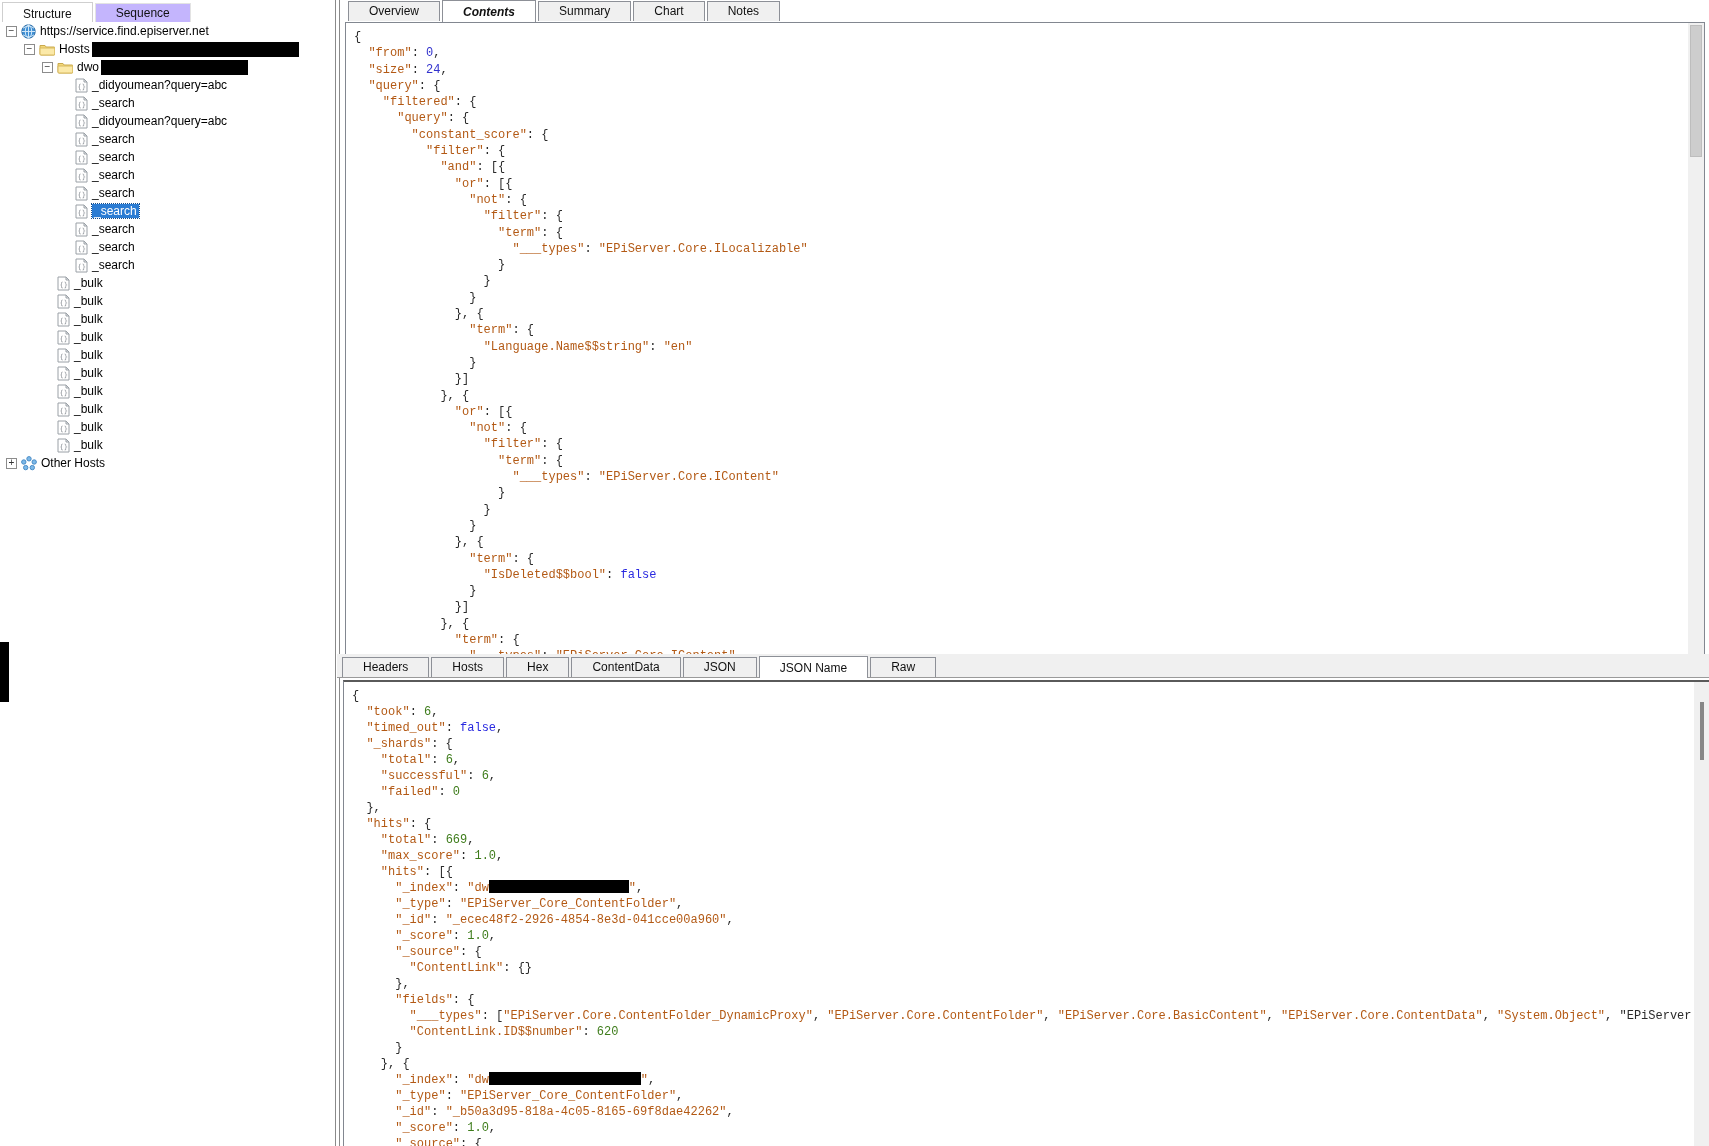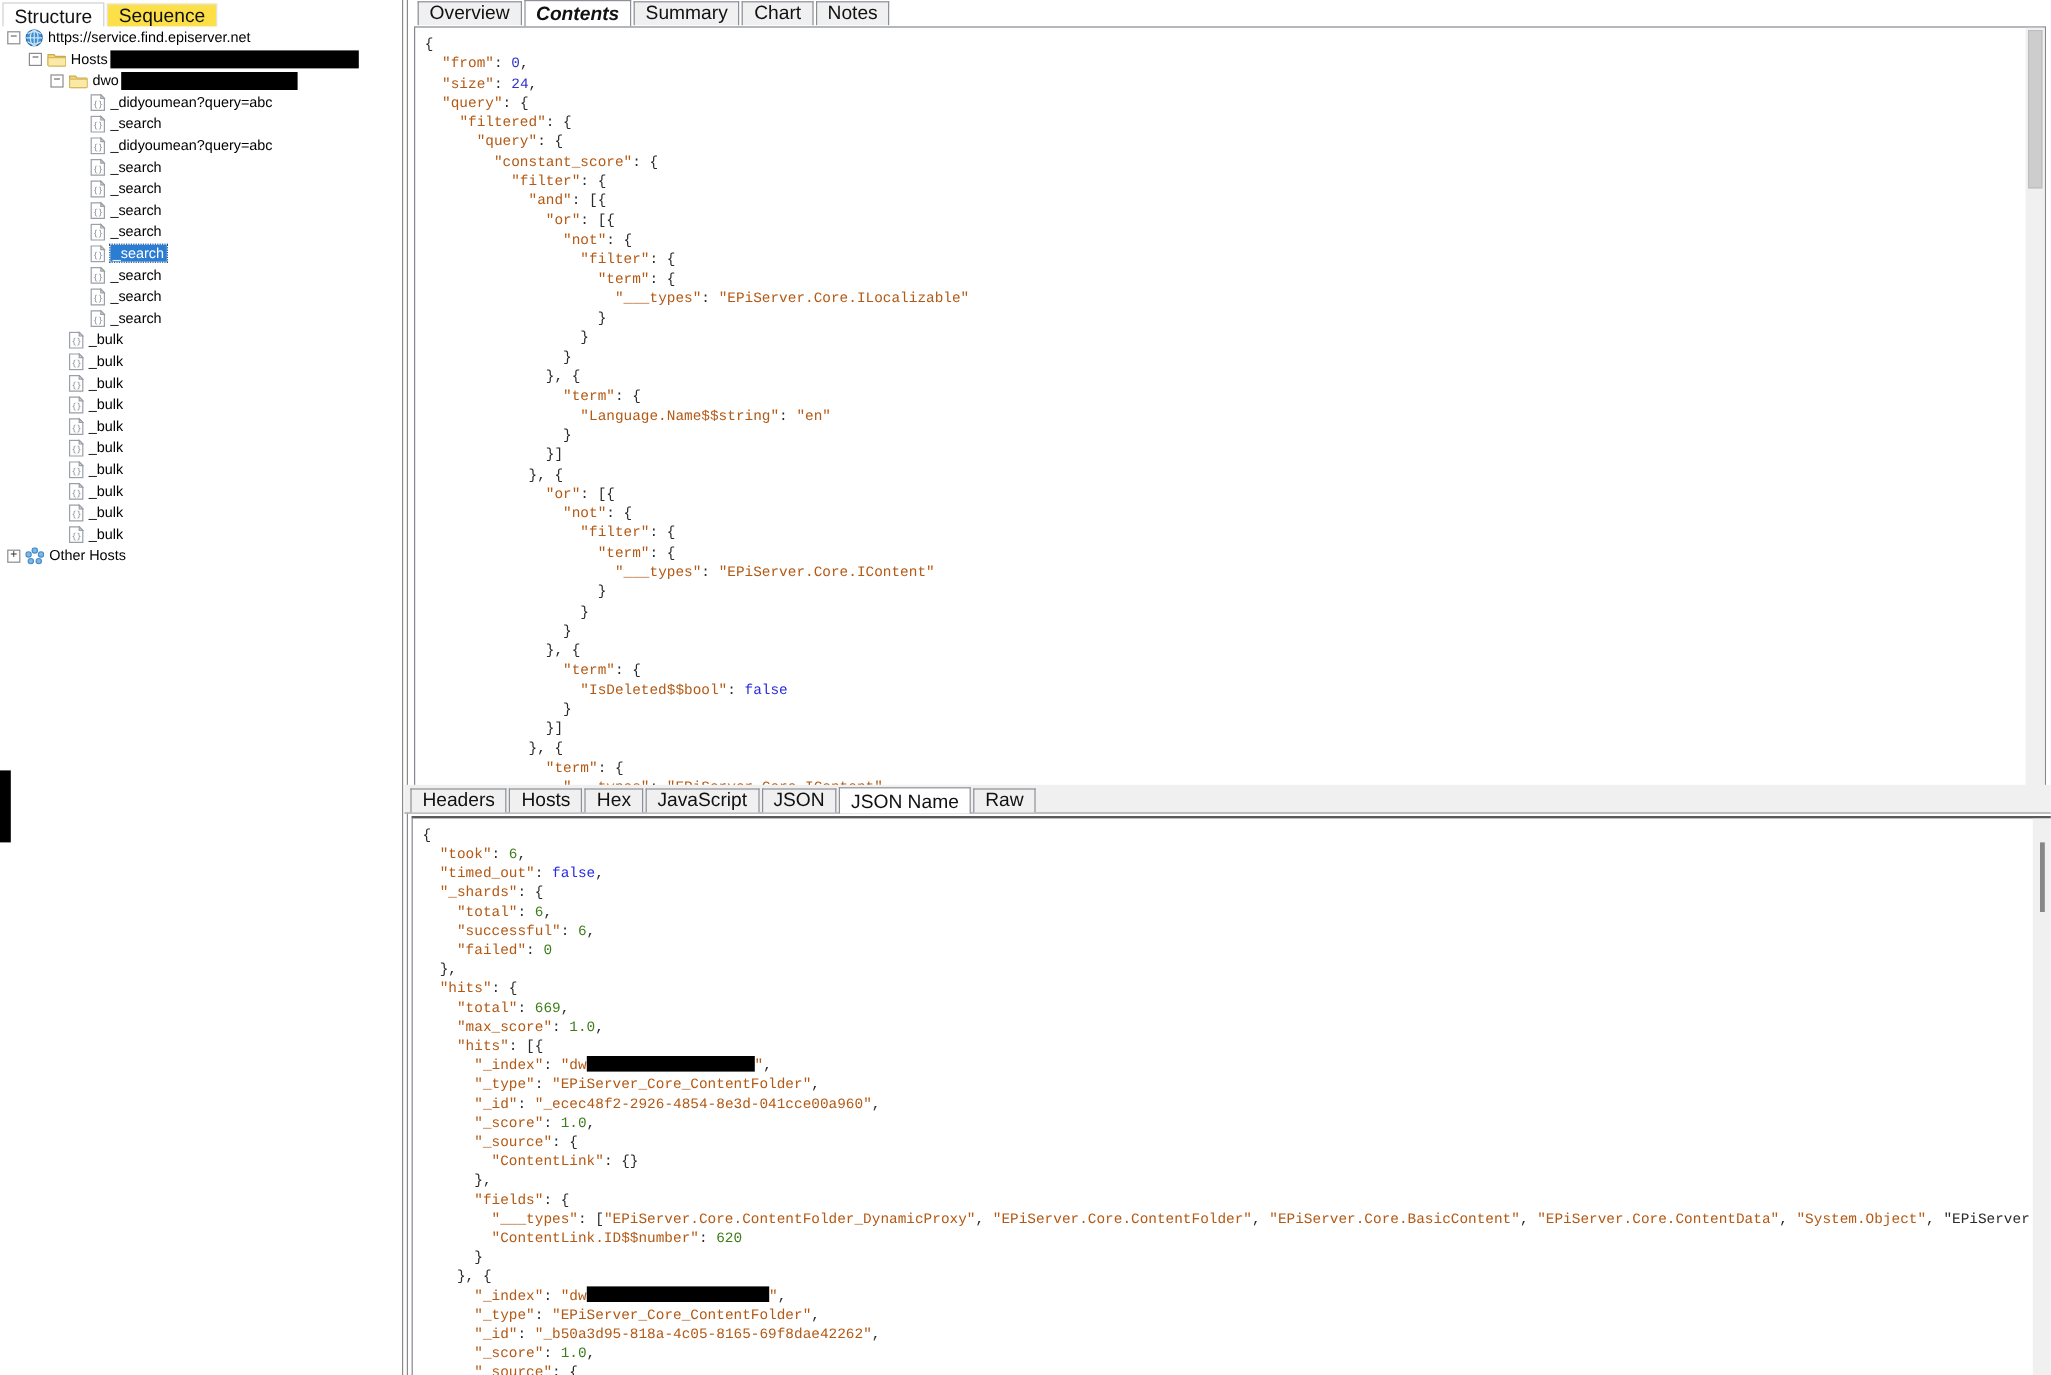--- a/index.html
+++ b/index.html
@@ -5,26 +5,26 @@
   html,body{margin:0;padding:0;}
   body{
     width:1709px;height:1146px;position:relative;overflow:hidden;
     background:#fff;font-family:"Liberation Sans",sans-serif;
     --sel-bg:#2b7cd3;
   }
   
   .tabstrip{position:absolute;display:flex;align-items:flex-end;}
   .tab{
     border:1px solid #8d9097;border-bottom:none;background:#f0f0f0;
-    padding:3px 9px;font-size:16px;color:#111;margin-right:2px;
+    padding:3px 20px;font-size:12px;color:#111;margin-right:2px;
     white-space:nowrap;line-height:13px;cursor:default;
   }
   .tab.sel{background:#fff;padding-top:5px;margin-bottom:-1px;}
   #top-tabs .tab.sel{font-weight:bold;font-style:italic;}
-  #left-tabs .tab{border:1px solid #e3e3e3;background:#fde047;}
+  #left-tabs .tab{border:1px solid #e3e3e3;background:#c4b5fd;}
   #left-tabs .tab.sel{background:#fff;border-color:#cfcfcf;}
   
   #tree{position:absolute;left:0;top:22px;width:334px;height:1124px;background:#fff;overflow:hidden;}
   #splitter{position:absolute;left:335px;top:0;width:3px;height:1146px;background:#fff;
     border-left:1px solid #8a8a8a;border-right:1px solid #8a8a8a;}
   .trow{display:flex;align-items:center;height:18px;font-size:12px;color:#000;}
   .tspace{flex:none;}
   .exp{flex:none;width:11px;height:11px;box-sizing:border-box;border:1px solid #8c8c8c;background:#fff;
     font-size:10px;line-height:8px;text-align:center;color:#333;margin-right:4px;}
   .exp.none{border:none;background:transparent;}
@@ -384,21 +384,21 @@
   <div class="json" id="req-json"><div><span class="j-punct">{</span></div><div><span class="j-punct">  </span><span class="j-str">"from"</span><span class="j-punct">: </span><span class="j-num">0</span><span class="j-punct">,</span></div><div><span class="j-punct">  </span><span class="j-str">"size"</span><span class="j-punct">: </span><span class="j-num">24</span><span class="j-punct">,</span></div><div><span class="j-punct">  </span><span class="j-str">"query"</span><span class="j-punct">: {</span></div><div><span class="j-punct">    </span><span class="j-str">"filtered"</span><span class="j-punct">: {</span></div><div><span class="j-punct">      </span><span class="j-str">"query"</span><span class="j-punct">: {</span></div><div><span class="j-punct">        </span><span class="j-str">"constant_score"</span><span class="j-punct">: {</span></div><div><span class="j-punct">          </span><span class="j-str">"filter"</span><span class="j-punct">: {</span></div><div><span class="j-punct">            </span><span class="j-str">"and"</span><span class="j-punct">: [{</span></div><div><span class="j-punct">              </span><span class="j-str">"or"</span><span class="j-punct">: [{</span></div><div><span class="j-punct">                </span><span class="j-str">"not"</span><span class="j-punct">: {</span></div><div><span class="j-punct">                  </span><span class="j-str">"filter"</span><span class="j-punct">: {</span></div><div><span class="j-punct">                    </span><span class="j-str">"term"</span><span class="j-punct">: {</span></div><div><span class="j-punct">                      </span><span class="j-str">"___types"</span><span class="j-punct">: </span><span class="j-str">"EPiServer.Core.ILocalizable"</span></div><div><span class="j-punct">                    }</span></div><div><span class="j-punct">                  }</span></div><div><span class="j-punct">                }</span></div><div><span class="j-punct">              }, {</span></div><div><span class="j-punct">                </span><span class="j-str">"term"</span><span class="j-punct">: {</span></div><div><span class="j-punct">                  </span><span class="j-str">"Language.Name$$string"</span><span class="j-punct">: </span><span class="j-str">"en"</span></div><div><span class="j-punct">                }</span></div><div><span class="j-punct">              }]</span></div><div><span class="j-punct">            }, {</span></div><div><span class="j-punct">              </span><span class="j-str">"or"</span><span class="j-punct">: [{</span></div><div><span class="j-punct">                </span><span class="j-str">"not"</span><span class="j-punct">: {</span></div><div><span class="j-punct">                  </span><span class="j-str">"filter"</span><span class="j-punct">: {</span></div><div><span class="j-punct">                    </span><span class="j-str">"term"</span><span class="j-punct">: {</span></div><div><span class="j-punct">                      </span><span class="j-str">"___types"</span><span class="j-punct">: </span><span class="j-str">"EPiServer.Core.IContent"</span></div><div><span class="j-punct">                    }</span></div><div><span class="j-punct">                  }</span></div><div><span class="j-punct">                }</span></div><div><span class="j-punct">              }, {</span></div><div><span class="j-punct">                </span><span class="j-str">"term"</span><span class="j-punct">: {</span></div><div><span class="j-punct">                  </span><span class="j-str">"IsDeleted$$bool"</span><span class="j-punct">: </span><span class="j-bool">false</span></div><div><span class="j-punct">                }</span></div><div><span class="j-punct">              }]</span></div><div><span class="j-punct">            }, {</span></div><div><span class="j-punct">              </span><span class="j-str">"term"</span><span class="j-punct">: {</span></div><div><span class="j-punct">                </span><span class="j-str">"___types"</span><span class="j-punct">: </span><span class="j-str">"EPiServer.Core.IContent"</span></div></div>
   <div class="vscroll">
     <div class="vthumb" id="req-thumb"></div>
   </div>
 </div>
 
 <div id="mid-strip">
     <div class="tab">Headers</div>
     <div class="tab">Hosts</div>
     <div class="tab">Hex</div>
-    <div class="tab">JavaScript</div>
+    <div class="tab">ContentData</div>
     <div class="tab">JSON</div>
     <div class="tab sel">JSON Name</div>
     <div class="tab">Raw</div>
   </div>
 
 <div id="res-panel" class="panel">
   <div class="json" id="res-json"><div><span class="j-punct">{</span></div><div><span class="j-punct">  </span><span class="j-str">"took"</span><span class="j-punct">: </span><span class="j-num">6</span><span class="j-punct">,</span></div><div><span class="j-punct">  </span><span class="j-str">"timed_out"</span><span class="j-punct">: </span><span class="j-bool">false</span><span class="j-punct">,</span></div><div><span class="j-punct">  </span><span class="j-str">"_shards"</span><span class="j-punct">: {</span></div><div><span class="j-punct">    </span><span class="j-str">"total"</span><span class="j-punct">: </span><span class="j-num">6</span><span class="j-punct">,</span></div><div><span class="j-punct">    </span><span class="j-str">"successful"</span><span class="j-punct">: </span><span class="j-num">6</span><span class="j-punct">,</span></div><div><span class="j-punct">    </span><span class="j-str">"failed"</span><span class="j-punct">: </span><span class="j-num">0</span></div><div><span class="j-punct">  },</span></div><div><span class="j-punct">  </span><span class="j-str">"hits"</span><span class="j-punct">: {</span></div><div><span class="j-punct">    </span><span class="j-str">"total"</span><span class="j-punct">: </span><span class="j-num">669</span><span class="j-punct">,</span></div><div><span class="j-punct">    </span><span class="j-str">"max_score"</span><span class="j-punct">: </span><span class="j-num">1.0</span><span class="j-punct">,</span></div><div><span class="j-punct">    </span><span class="j-str">"hits"</span><span class="j-punct">: [{</span></div><div><span class="j-punct">      </span><span class="j-str">"_index"</span><span class="j-punct">: </span><span class="j-str">"dw</span><span class="redact-inline" style="width: 140px;"></span><span class="j-str">"</span><span class="j-punct">,</span></div><div><span class="j-punct">      </span><span class="j-str">"_type"</span><span class="j-punct">: </span><span class="j-str">"EPiServer_Core_ContentFolder"</span><span class="j-punct">,</span></div><div><span class="j-punct">      </span><span class="j-str">"_id"</span><span class="j-punct">: </span><span class="j-str">"_ecec48f2-2926-4854-8e3d-041cce00a960"</span><span class="j-punct">,</span></div><div><span class="j-punct">      </span><span class="j-str">"_score"</span><span class="j-punct">: </span><span class="j-num">1.0</span><span class="j-punct">,</span></div><div><span class="j-punct">      </span><span class="j-str">"_source"</span><span class="j-punct">: {</span></div><div><span class="j-punct">        </span><span class="j-str">"ContentLink"</span><span class="j-punct">: {}</span></div><div><span class="j-punct">      },</span></div><div><span class="j-punct">      </span><span class="j-str">"fields"</span><span class="j-punct">: {</span></div><div><span class="j-punct">        </span><span class="j-str">"___types"</span><span class="j-punct">: [</span><span class="j-str">"EPiServer.Core.ContentFolder_DynamicProxy"</span><span class="j-punct">, </span><span class="j-str">"EPiServer.Core.ContentFolder"</span><span class="j-punct">, </span><span class="j-str">"EPiServer.Core.BasicContent"</span><span class="j-punct">, </span><span class="j-str">"EPiServer.Core.ContentData"</span><span class="j-punct">, </span><span class="j-str">"System.Object"</span><span class="j-punct">, "EPiServer.Core.</span></div><div><span class="j-punct">        </span><span class="j-str">"ContentLink.ID$$number"</span><span class="j-punct">: </span><span class="j-num">620</span></div><div><span class="j-punct">      }</span></div><div><span class="j-punct">    }, {</span></div><div><span class="j-punct">      </span><span class="j-str">"_index"</span><span class="j-punct">: </span><span class="j-str">"dw</span><span class="redact-inline" style="width: 152px;"></span><span class="j-str">"</span><span class="j-punct">,</span></div><div><span class="j-punct">      </span><span class="j-str">"_type"</span><span class="j-punct">: </span><span class="j-str">"EPiServer_Core_ContentFolder"</span><span class="j-punct">,</span></div><div><span class="j-punct">      </span><span class="j-str">"_id"</span><span class="j-punct">: </span><span class="j-str">"_b50a3d95-818a-4c05-8165-69f8dae42262"</span><span class="j-punct">,</span></div><div><span class="j-punct">      </span><span class="j-str">"_score"</span><span class="j-punct">: </span><span class="j-num">1.0</span><span class="j-punct">,</span></div><div><span class="j-punct">      </span><span class="j-str">"_source"</span><span class="j-punct">: {</span></div></div>
   <div class="vscroll">
     <div class="vthumb" id="res-thumb"></div>
   </div>

